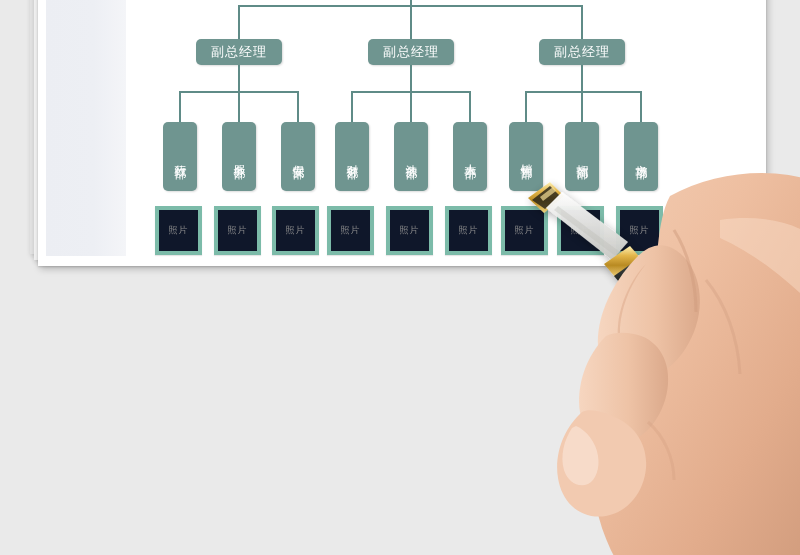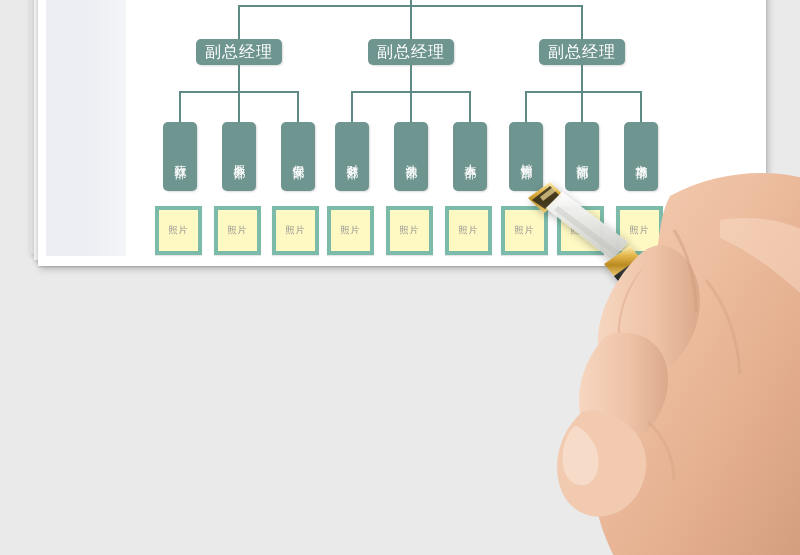--- a/index.html
+++ b/index.html
@@ -69,21 +69,21 @@
   }
   .conn.v { width: 2px; }
   .conn.h { height: 2px; }
 
   .vp-box {
     position: absolute;
     height: 26px;
     background: #6f9590;
     border-radius: 5px;
     color: #ffffff;
-    font-size: 16px;
+    font-size: 13px;
     line-height: 26px;
     text-align: center;
     letter-spacing: 1px;
     box-shadow: 1px 1px 2px rgba(0,0,0,0.14);
   }
 
   .dept-box {
     position: absolute;
     width: 34px;
     height: 69px;
@@ -100,21 +100,21 @@
   .dept-box .vtext {
     writing-mode: vertical-rl;
     text-orientation: upright;
     line-height: 1.25;
   }
 
   .photo-box {
     position: absolute;
     width: 47px;
     height: 49px;
-    background: #fef9c3;
+    background: #0f172a;
     border: 4px solid #7cbba9;
     box-sizing: border-box;
     display: flex;
     align-items: center;
     justify-content: center;
     font-size: 9px;
     color: #8d8d8d;
     letter-spacing: 1px;
     box-shadow: 0 1px 1px rgba(0,0,0,0.10);
   }

